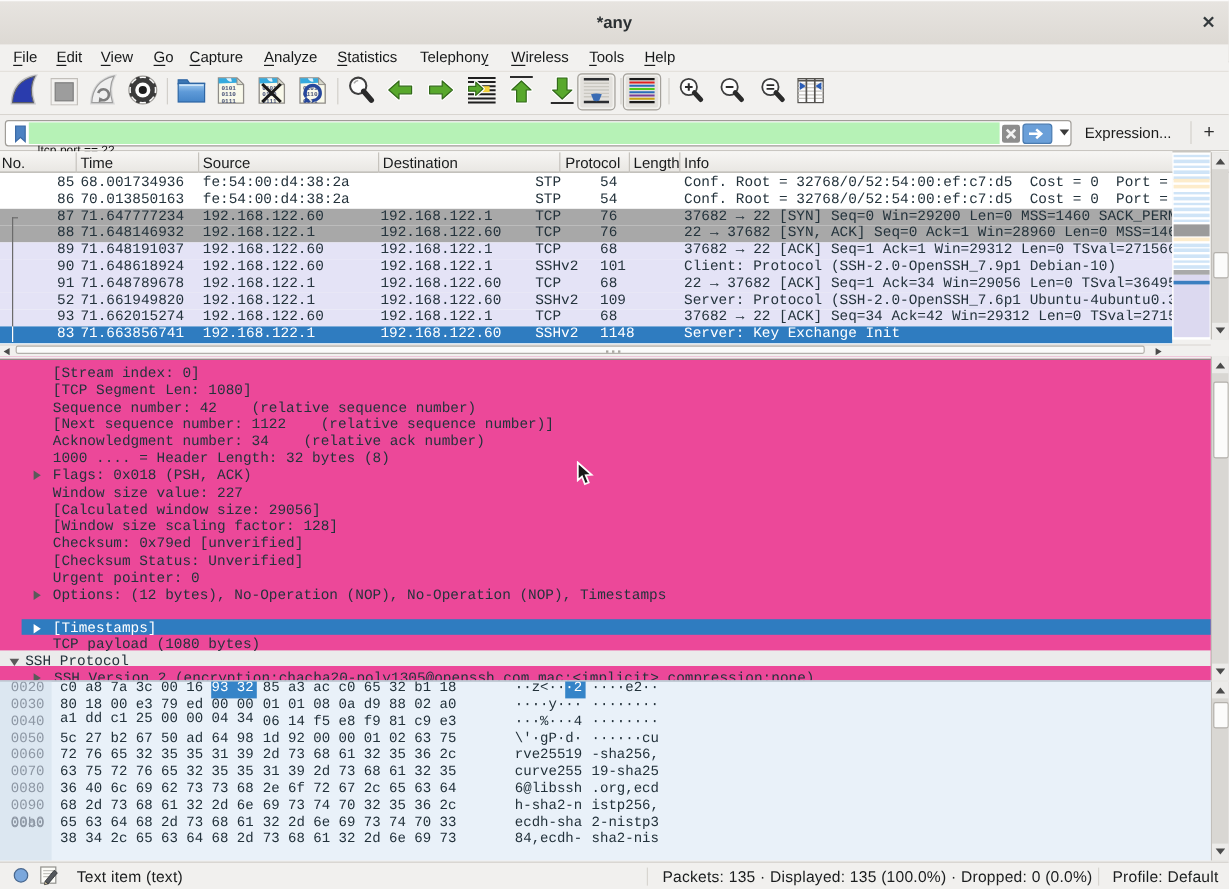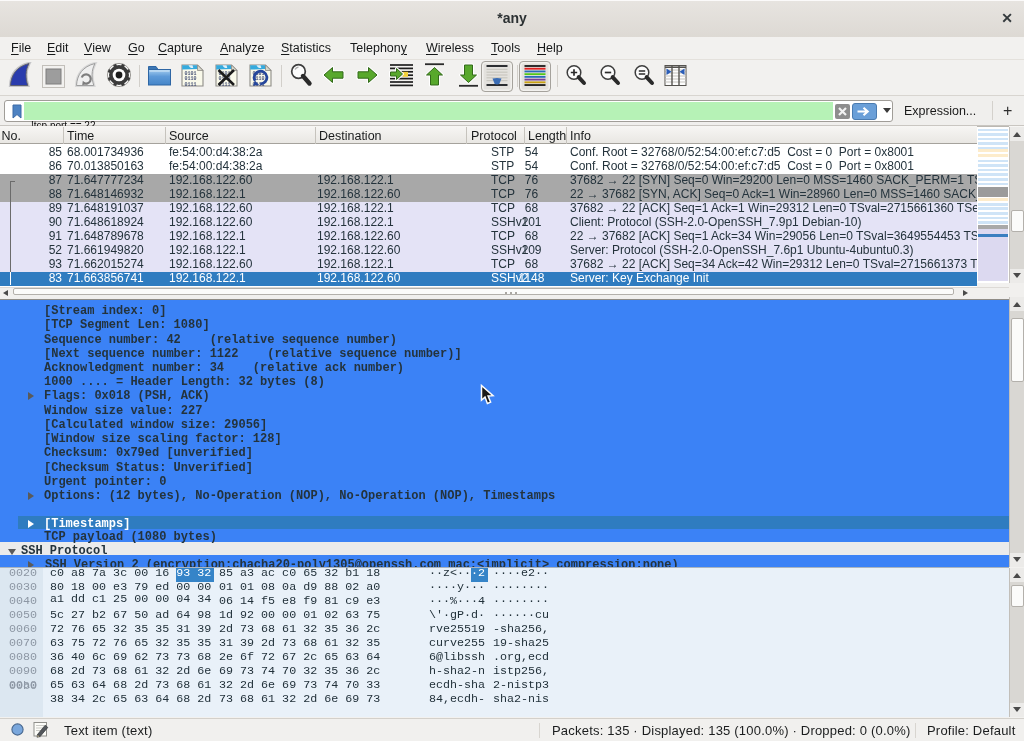--- a/index.html
+++ b/index.html
@@ -38,47 +38,47 @@
 #fsep { position:absolute; left:992px; top:5px; width:1px; height:19px; background:#d4d1cc; }
 #fplus { position:absolute; left:1003px; top:6px; font-size:16px; color:#2e2e2e; }
 
 
 #phead { position:absolute; left:0; top:126px; width:1024px; height:18px;
   background:linear-gradient(#f7f6f4,#e9e7e3); border-bottom:1px solid #a5a29c; }
 .hcell { position:absolute; top:3px; font-size:12.5px; color:#191b1c; }
 .hdiv { position:absolute; top:1px; width:1px; height:17px; background:#c6c3bd; }
 #plist { position:absolute; left:0; top:144px; width:977px; height:142.5px; overflow:hidden; background:#fff; }
 .prow { position:absolute; left:0; width:977px; height:14.5px; font-size:12px; line-height:13.95px;
-  font-family:Liberation Sans, sans-serif; color:#24333c; white-space:pre; overflow:hidden; }
+  font-family:Liberation Mono, monospace; color:#24333c; white-space:pre; overflow:hidden; }
 .c-no { position:absolute; left:0; width:62px; text-align:right; }
 .c-ti { position:absolute; left:67px; }
 .c-sr { position:absolute; left:169px; }
 .c-ds { position:absolute; left:317px; }
-.c-pr { position:absolute; left:491px; }
-.c-le { position:absolute; left:500px; width:63px; text-align:center; }
+.c-pr { position:absolute; left:446px; }
+.c-le { position:absolute; left:500px; width:63px; text-align:left; }
 .c-in { position:absolute; left:570px; width:407px; overflow:hidden; }
 .r-white { background:#fff; }
 .r-gray { background:#a8a8a8; }
 .r-lav { background:#e4e3f6; }
 .r-sel { background:#2f7cc0; color:#fff; }
 
 
 #minimap { position:absolute; left:977px; top:126px; width:32px; height:157px; background:#fff; border-top:1px solid #bbb8b2;}
 
 .sbv { position:absolute; background:#d9d7d3; border-left:1px solid #c2bfba; }
 .sbbtn { position:absolute; left:1010px; width:14px; height:14px; background:#ecebe9; }
 .sbthumb { position:absolute; left:1010.5px; width:13px; background:#fbfbfa; border:1px solid #b3b0ab; border-radius:2px; }
 .arr { width:0; height:0; position:absolute; }
 
 
 #hscroll { position:absolute; left:0; top:286.5px; width:1009px; height:10px; background:#f1f0ee; border-top:1px solid #dddad6; }
 #hthumb { position:absolute; left:13px; top:0.5px; width:941px; height:7px; background:#fbfbfa; border:1px solid #b3b0ab; border-radius:2px; }
 
 
-#details { position:absolute; left:0; top:296.5px; width:1009px; height:270px; background:#3b82f6; overflow:hidden;font-weight:bold; }
+#details { position:absolute; left:0; top:296.5px; width:1009px; height:270px; background:#ec4899; overflow:hidden; }
 .drow { position:absolute; left:0; width:1009px; height:14.2px; font-size:12px; line-height:14.2px;
   font-family:"Liberation Mono", monospace; color:#24333c; white-space:pre; }
 .tri { position:absolute; width:0; height:0; border-left:6px solid #5a5a5a;
   border-top:4px solid transparent; border-bottom:4px solid transparent; top:3px; }
 .trid { position:absolute; width:0; height:0; border-top:6px solid #5a5a5a;
   border-left:4px solid transparent; border-right:4px solid transparent; top:5px; }
 
 
 #hexpane { position:absolute; left:0; top:567px; width:1009px; height:150px;
   background:#e9f1f9; border-top:1px solid #aab4be; overflow:hidden; }

